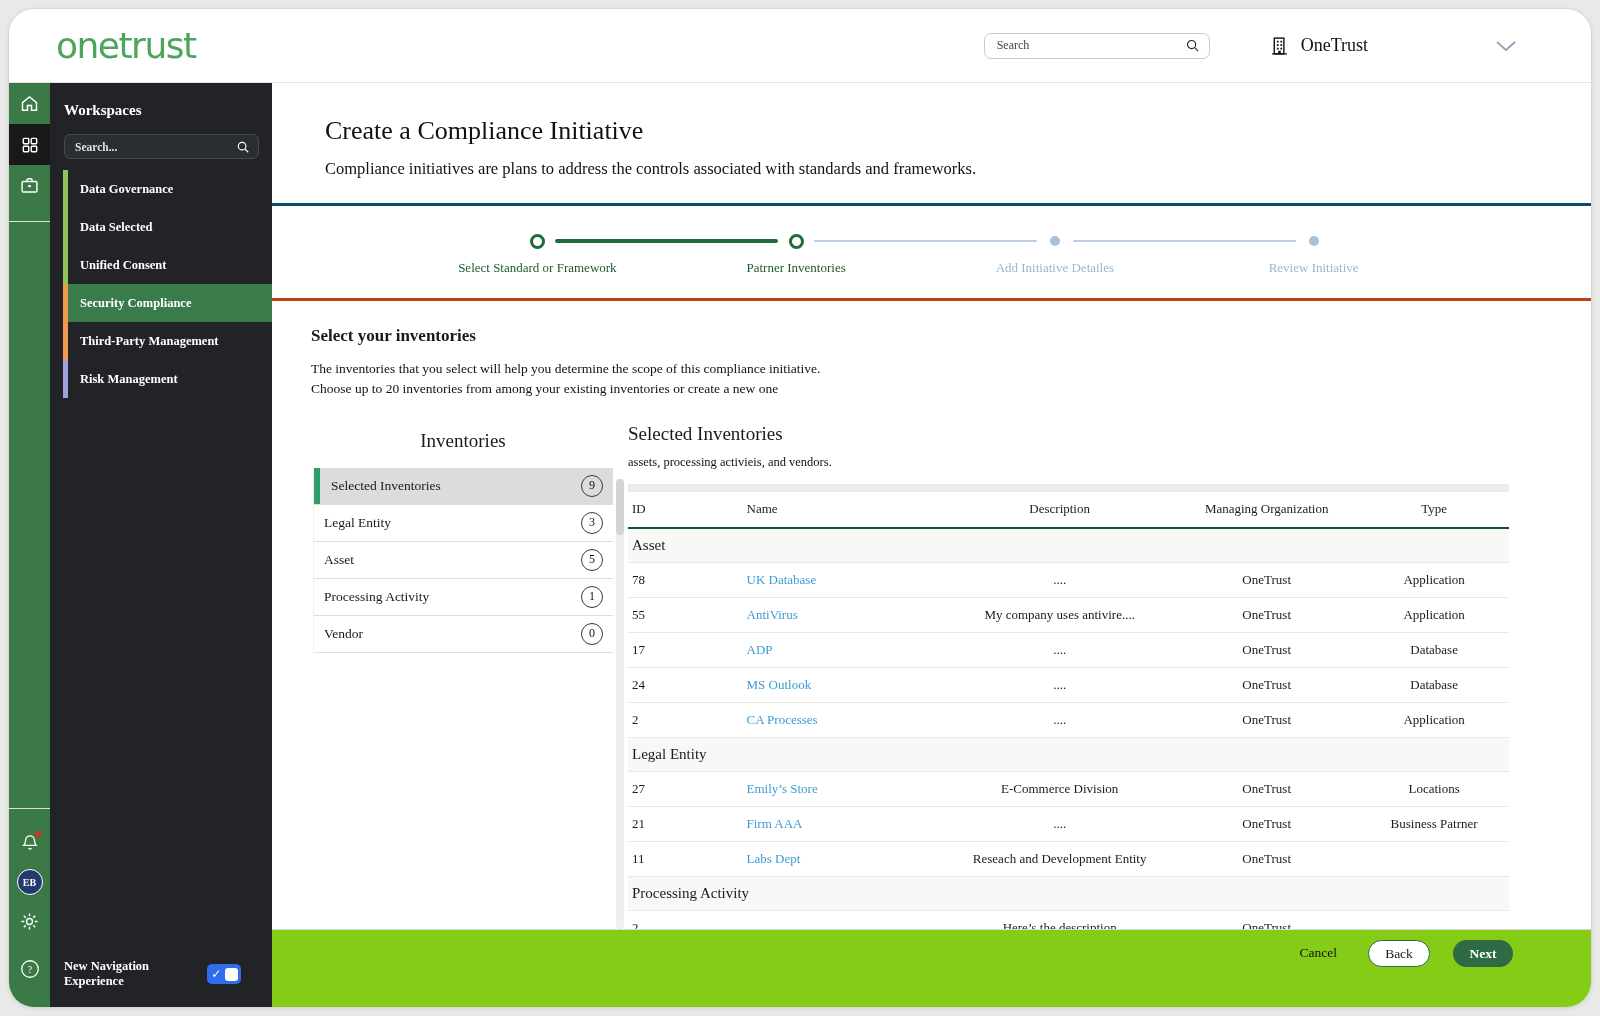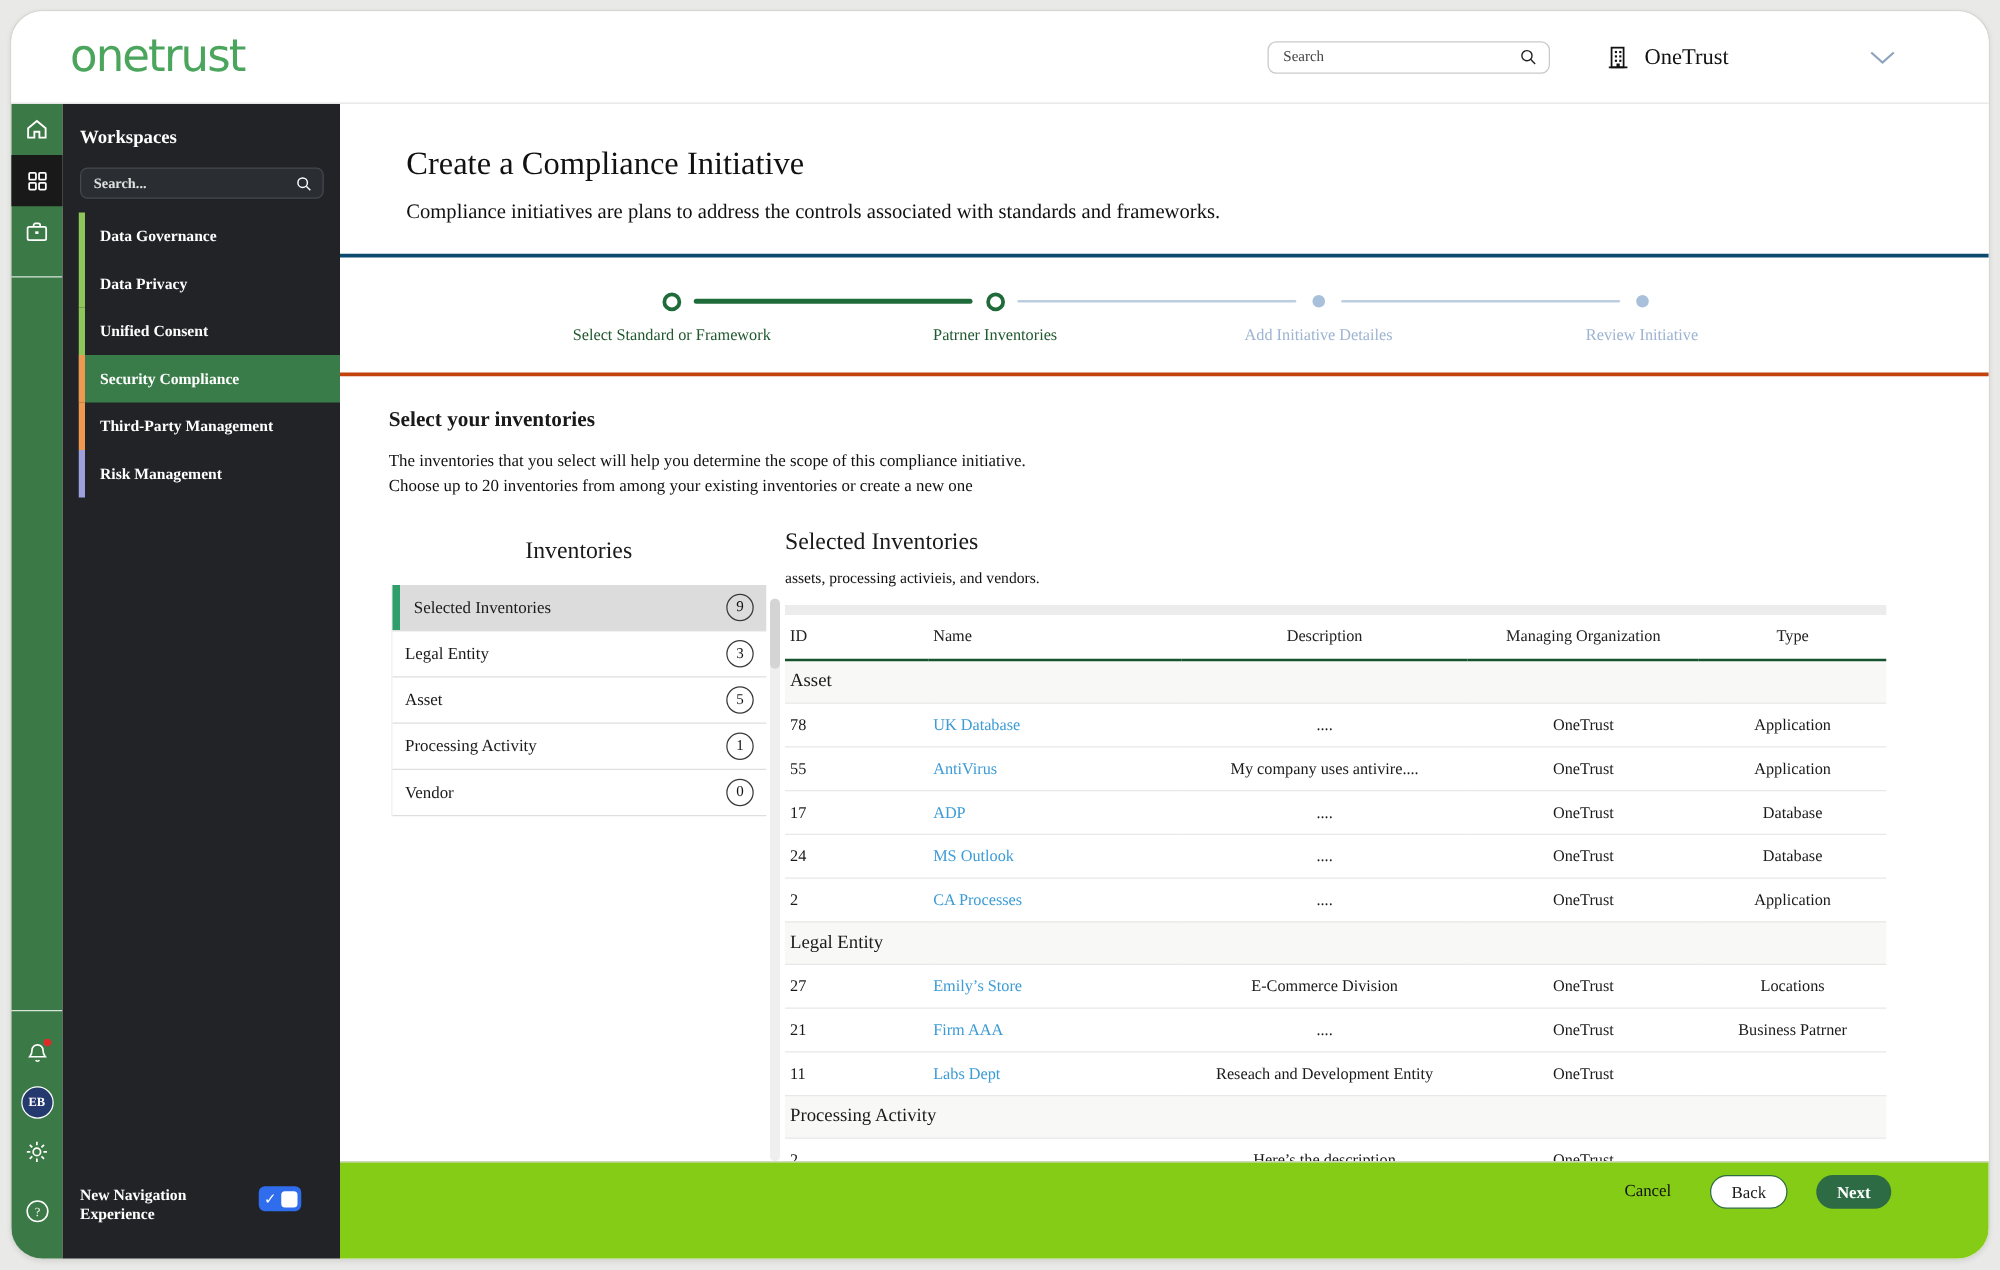--- a/index.html
+++ b/index.html
@@ -26,21 +26,21 @@
     display:flex; align-items:center;
     padding:0 74px 0 47px;
     border-bottom:1px solid #e3e3e3;
     background:#fff; position:relative; z-index:3;
   }
   .logo {
     font-family:"DejaVu Sans", sans-serif;
     font-size:36px; font-weight:500; letter-spacing:-1.5px;
     color:#4ba55c; line-height:1;
   }
-  .topbar-right { margin-left:auto; display:flex; align-items:center; }
+  .topbar-right { margin-left:auto; display:flex; align-items:center;gap:15px; }
   .search-box {
     width:226px; height:26px;
     border:1px solid #c9c9c9; border-radius:7px;
     display:flex; align-items:center; padding:0 9px 0 12px; background:#fff;
   }
   .search-box input {
     border:none; outline:none; flex:1; min-width:0;
     font-family:"Liberation Serif", serif; font-size:12px; color:#333;
     background:transparent;
   }
@@ -99,21 +99,21 @@
     position:relative; height:38px; display:flex; align-items:center;
     padding-left:17px; font-size:12.5px; font-weight:700; cursor:pointer;
   }
   .ws-item::before { content:""; position:absolute; left:0; top:0; bottom:0; width:5px; }
   .ws-item.strip-green::before  { background:#8fc65a; }
   .ws-item.strip-orange::before { background:#ef9950; }
   .ws-item.strip-purple::before { background:#9ea0db; }
   .ws-item.selected { background:#3a7c49; }
   .new-nav {
     position:absolute; left:0; right:16px; bottom:0; height:58px;
-    display:flex; align-items:flex-start; padding:0 15px 8px 14px;
+    display:flex; align-items:center; padding:0 15px 8px 14px;
   }
   .new-nav .nn-label { font-size:12.5px; font-weight:700; }
   .toggle {
     margin-left:auto; width:35px; height:20px; border-radius:5px;
     background:#2f6ded; position:relative; cursor:pointer;
     display:flex; align-items:center;
   }
   .toggle .tick { color:#fff; font-size:12px; font-weight:700; margin-left:4px; font-family:"DejaVu Sans", sans-serif; }
   .toggle .knob {
     position:absolute; right:3px; top:3.5px; width:13px; height:13px;
@@ -322,21 +322,21 @@
               <line x1="15.5" y1="15.5" x2="21" y2="21"></line>
           </svg>
         </span>
       </div>
       <ul class="ws-list">
   <li class="ws-item strip-green">
     <span>Data Governance</span>
   </li>
 
   <li class="ws-item strip-green">
-    <span>Data Privacy</span>
+    <span>Data Selected</span>
   </li>
 
   <li class="ws-item strip-green">
     <span>Unified Consent</span>
   </li>
 
   <li class="ws-item strip-orange selected">
     <span>Security Compliance</span>
   </li>
 

